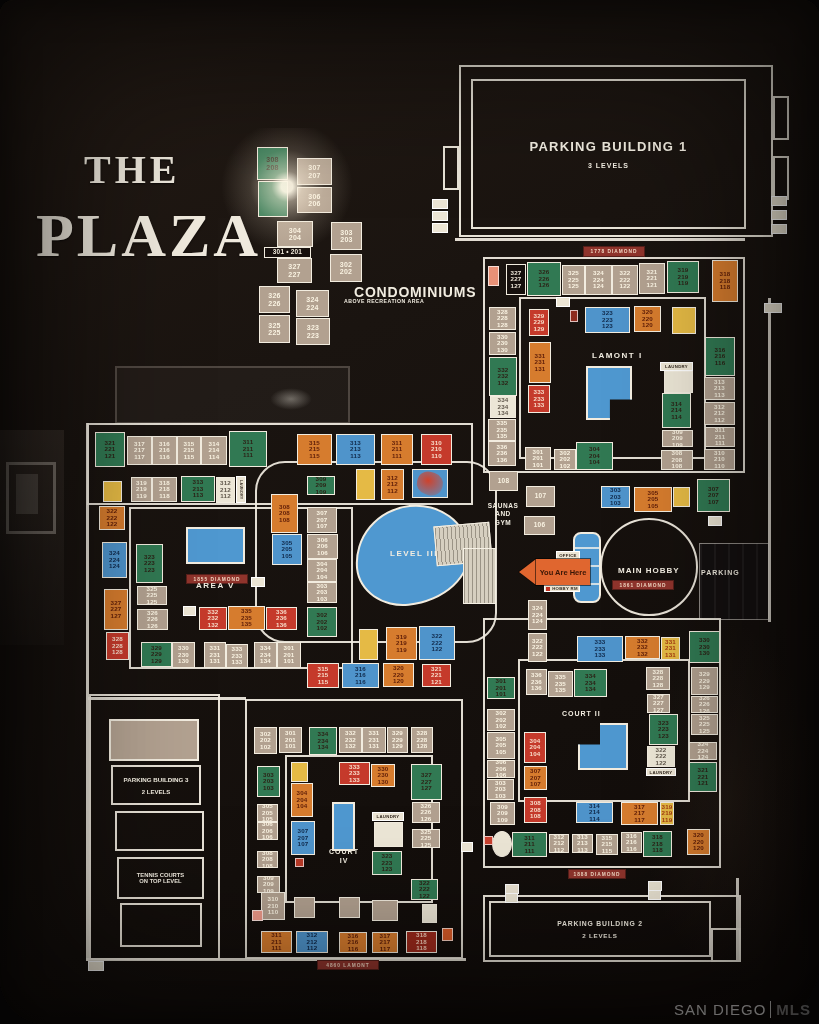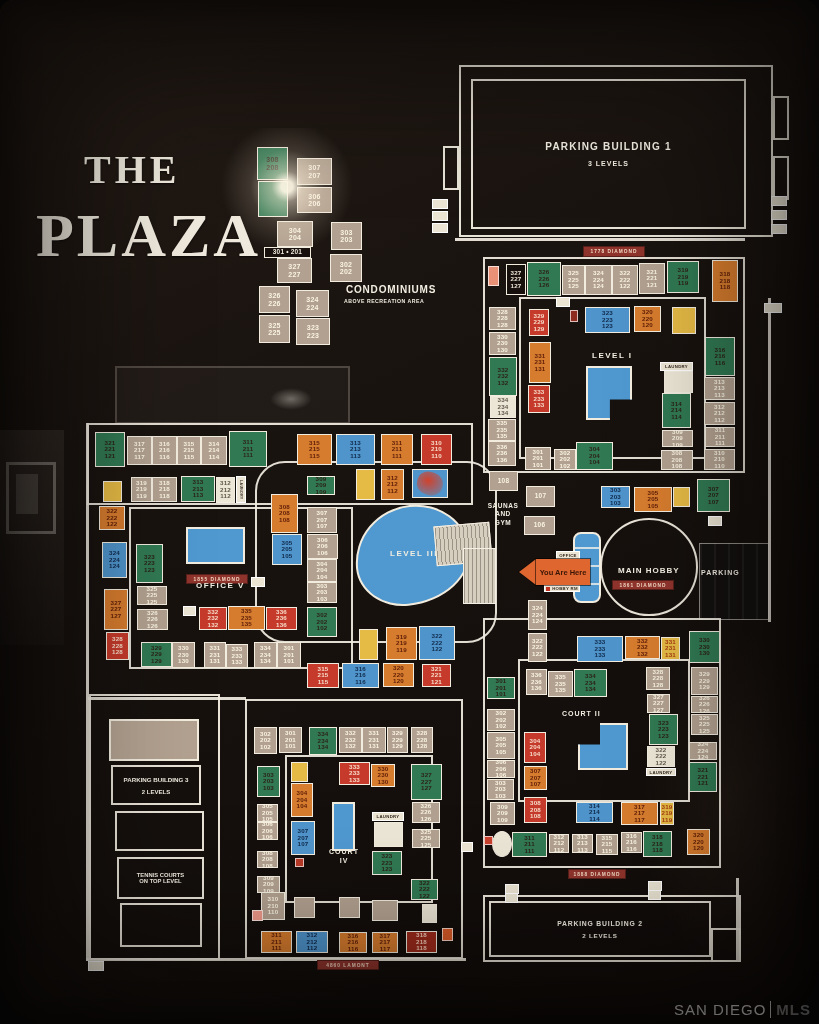--- a/index.html
+++ b/index.html
@@ -50,21 +50,21 @@
   .hall-light{position:absolute;left:16px;top:474px;width:22px;height:40px;background:rgba(225,220,210,.18);}
   .winref{position:absolute;left:115px;top:366px;width:235px;height:58px;border:2px solid rgba(170,160,150,.32);
           background:rgba(60,52,46,.25);box-sizing:border-box;}
   .winglow{position:absolute;left:270px;top:388px;width:42px;height:22px;border-radius:50%;
            background:radial-gradient(rgba(255,250,238,.35),transparent 70%);}
   .sheen{position:absolute;left:640px;top:620px;width:180px;height:360px;background:radial-gradient(rgba(150,115,85,.09),transparent 70%);}
   .vig{position:absolute;inset:0;border-radius:14px 16px 60px 46px;pointer-events:none;
        box-shadow:inset 0 0 140px 50px rgba(0,0,0,.6),inset 0 0 30px 10px rgba(0,0,0,.35);}
   .wm{position:absolute;right:8px;bottom:6px;font-size:15px;letter-spacing:1px;color:rgba(215,215,215,.48);font-weight:400;}
   .wm b{font-weight:700;color:rgba(215,215,215,.26);border-left:1.5px solid rgba(215,215,215,.45);padding-left:5px;margin-left:4px;}
-  .note1{position:absolute;left:346px;top:284px;font-size:10px;letter-spacing:.8px;color:#f2ede1;font-weight:700;}
+  .note1{position:absolute;left:354px;top:284px;font-size:14px;letter-spacing:.8px;color:#f2ede1;font-weight:700;}
   .note2{position:absolute;left:344px;top:298px;font-size:5.2px;letter-spacing:.5px;color:#f2ede1;font-weight:700;}
 </style>
 </head>
 <body>
 
 <div class="stage">
   <div class="sign">
     <div class="hall"></div>
     <div class="hall-frame"></div>
     <div class="hall-light"></div>
@@ -78,21 +78,21 @@
     <div class="note2">ABOVE RECREATION AREA</div>
 
     <div id="map">
 
       <div class="pbox" style="left:459px;top:65px;width:314px;height:172px;"></div>
       <div class="pbox2" style="left:443px;top:146px;width:16px;height:44px;"></div>
       <div class="pbox2" style="left:773px;top:96px;width:16px;height:44px;"></div>
       <div class="pbox2" style="left:773px;top:156px;width:16px;height:44px;"></div>
       <div class="pbox" style="left:471px;top:79px;width:275px;height:150px;">
         <div class="pbtxt">
-          <div style="font-size:10px;letter-spacing:1.2px;margin-bottom:8px;">PARKING BUILDING 1</div>
+          <div style="font-size:13px;letter-spacing:1.2px;margin-bottom:8px;">PARKING BUILDING 1</div>
           <div style="font-size:7px;letter-spacing:1px;">3 LEVELS</div>
         </div>
       </div>
 
       <div class="pbox2" style="left:89px;top:694px;width:131px;height:266px;"></div>
       <div class="pbfill" style="left:109px;top:719px;width:90px;height:42px;"></div>
       <div class="pbox2" style="left:111px;top:765px;width:90px;height:40px;">
         <div class="pbtxt">
           <div style="font-size:6.2px;margin-bottom:6px;">PARKING BUILDING 3</div>
           <div style="font-size:6px;">2 LEVELS</div>
@@ -627,26 +627,26 @@
         <div class="chip lines" style="left: 648px; top: 881px; width: 14px; height: 8px; font-size: 4.3px;"></div>
         <div class="chip lines" style="left: 648px; top: 890px; width: 13px; height: 8px; font-size: 4.3px;"></div>
         <div class="chip lines" style="left: 88px; top: 961px; width: 16px; height: 8px; font-size: 4.3px;"></div>
         <div class="chip lines" style="left: 461px; top: 842px; width: 12px; height: 8px; font-size: 4.3px;"></div>
         <div class="chip lines" style="left: 708px; top: 516px; width: 14px; height: 8px; font-size: 4.3px;"></div>
         <div class="banner" style="left: 583px; top: 246px; width: 62px; height: 11px; font-size: 4.8px;">1778 DIAMOND</div>
         <div class="banner" style="left: 186px; top: 574px; width: 62px; height: 10px; font-size: 4.8px;">1855 DIAMOND</div>
         <div class="banner" style="left: 612px; top: 580px; width: 62px; height: 10px; font-size: 4.8px;">1861 DIAMOND</div>
         <div class="banner" style="left: 568px; top: 869px; width: 58px; height: 10px; font-size: 4.8px;">1888 DIAMOND</div>
         <div class="banner" style="left: 317px; top: 960px; width: 62px; height: 10px; font-size: 4.8px;">4860 LAMONT</div>
-        <div class="lbl" style="left: 592px; top: 351px; font-size: 8px; letter-spacing: 1.5px;">LEVEL I</div>
+        <div class="lbl" style="left: 592px; top: 351px; font-size: 8px; letter-spacing: 1.5px;">LAMONT I</div>
         <div class="lbl" style="left: 562px; top: 709px; font-size: 7px; letter-spacing: 1px;">COURT II</div>
         <div class="lbl" style="left: 390px; top: 549px; font-size: 8px; letter-spacing: 1.5px;">LEVEL III</div>
         <div class="lbl" style="left: 322px; top: 847px; font-size: 7px; letter-spacing: 1px; width: 44px; text-align: center;">COURT
 IV</div>
-        <div class="lbl" style="left: 196px; top: 581px; font-size: 8px; letter-spacing: 1.5px;">OFFICE V</div>
+        <div class="lbl" style="left: 196px; top: 581px; font-size: 8px; letter-spacing: 1.5px;">AREA V</div>
         <div class="lbl" style="left: 484px; top: 502px; font-size: 6.5px; letter-spacing: 0.5px; width: 38px; text-align: center;">SAUNAS
 AND
 GYM</div>
         <div class="lbl" style="left: 618px; top: 566px; font-size: 8px; letter-spacing: 1px;">MAIN HOBBY</div>
         <div class="lbl" style="left: 701px; top: 568px; font-size: 7px; letter-spacing: 1px;">PARKING</div>
         <div class="marker" style="left: 488px; top: 266px; width: 11px; height: 20px; background: rgb(232, 145, 119);"></div>
         <div class="marker" style="left: 570px; top: 310px; width: 8px; height: 12px; background: rgb(141, 43, 30);"></div>
         <div class="marker" style="left: 252px; top: 910px; width: 11px; height: 11px; background: rgb(239, 154, 138);"></div>
         <div class="marker" style="left: 442px; top: 928px; width: 11px; height: 13px; background: rgb(217, 91, 40);"></div>
         <div class="marker" style="left: 484px; top: 836px; width: 9px; height: 9px; background: rgb(200, 64, 46);"></div>

